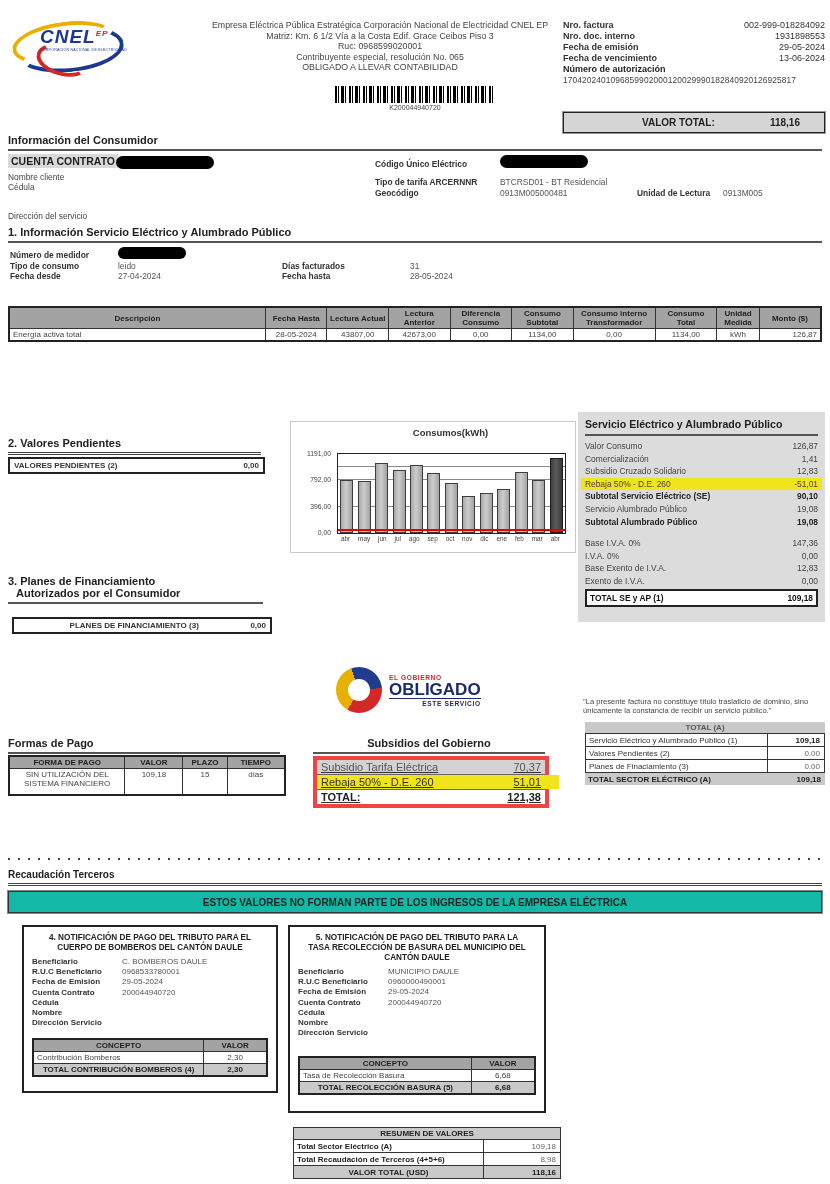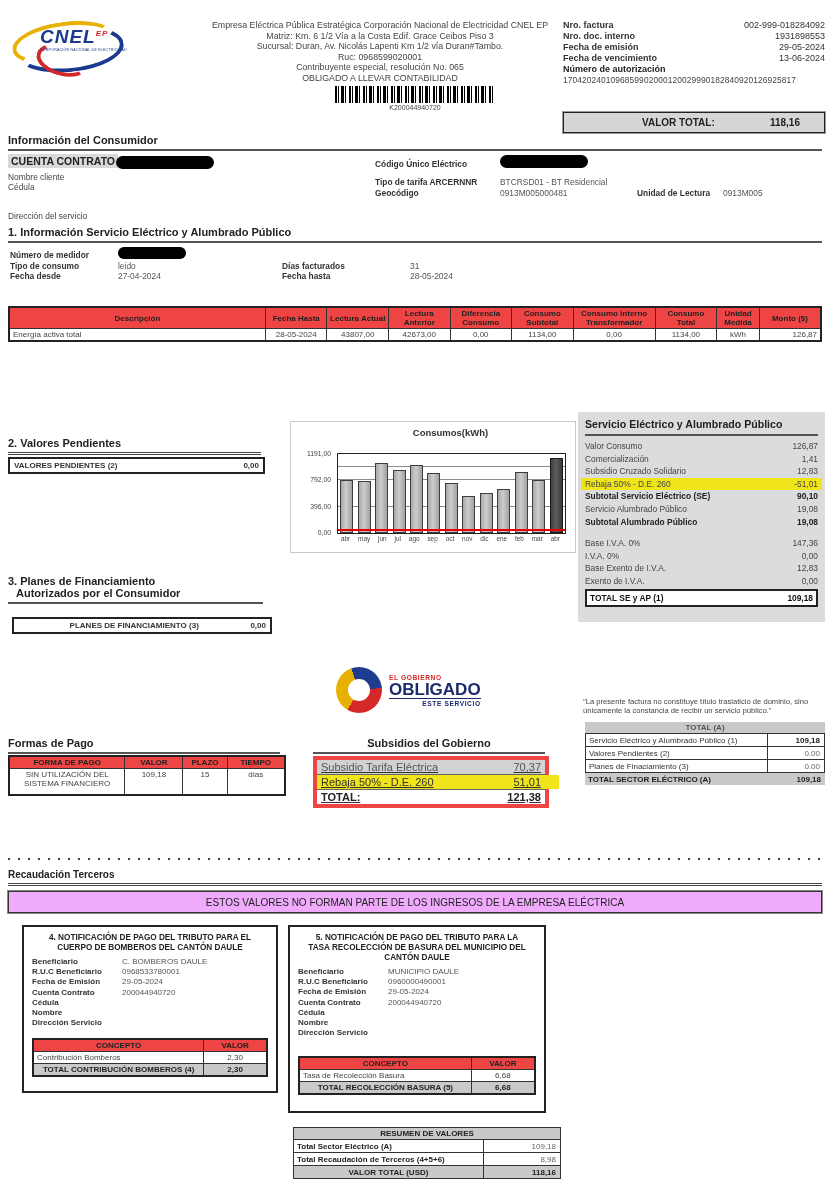--- a/index.html
+++ b/index.html
@@ -42,21 +42,21 @@
   .sec-head.dbl{border-bottom:3px double #444;}
 
   .redact{background:#000;border-radius:7px;display:inline-block;}
 
   .lbl-sm{font-size:8.4px;font-weight:bold;color:#333;}
   .val-sm{font-size:8.4px;color:#555;}
 
   
   #reading-table{left:8px;top:306px;width:814px;}
   table.grid{border-collapse:collapse;width:100%;font-size:8px;}
-  table.grid th{background:#ef4444;border:1px solid #333;font-weight:bold;padding:1px 2px;color:#222;line-height:9px;}
+  table.grid th{background:#a3a3a3;border:1px solid #333;font-weight:bold;padding:1px 2px;color:#222;line-height:9px;}
   table.grid td{border:1px solid #333;padding:1px 3px;color:#444;line-height:9px;}
   table.grid{border:2px solid #222;}
 
   
   .kv-box{border:2px solid #222;display:flex;justify-content:space-between;align-items:center;
           font-size:8px;font-weight:bold;color:#333;padding:2px 4px;background:#fff;}
 
   
   #chart{left:290px;top:421px;width:284px;height:130px;border:1px solid #c9c9c9;}
   #chart-title{position:absolute;left:46px;top:5px;width:227px;text-align:center;font-weight:bold;font-size:9.5px;color:#333;}
@@ -94,22 +94,22 @@
   .mini-title{font-weight:bold;font-size:11px;color:#222;border-bottom:2px solid #555;padding-bottom:3px;}
   #fp-table th{font-size:8px;}
   .yellow-row{background:#f0e41a;position:relative;}
   .yellow-row::after{content:"";position:absolute;right:-14px;top:0;bottom:0;width:14px;background:#f0e41a;}
   #legal-note{left:583px;top:697px;width:245px;font-size:7.6px;line-height:9.2px;color:#444;}
   .hdr-gray{background:#c9c9c9;font-weight:bold;text-align:center;}
 
   
   #dotted{left:8px;top:858px;width:814px;height:3px;
     background:repeating-linear-gradient(90deg,#444 0 2px,transparent 2px 10px);background-size:10px 2px;background-repeat:repeat-x;background-position:0 0;}
-  #banner{left:8px;top:891px;width:812px;height:20px;background:#f0abfc;border:1px solid #333;box-shadow:0 0 0 1px #888;
-    display:flex;align-items:center;justify-content:center;font-weight:normal;font-size:10px;color:#222;}
+  #banner{left:8px;top:891px;width:812px;height:20px;background:#14b8a6;border:1px solid #333;box-shadow:0 0 0 1px #888;
+    display:flex;align-items:center;justify-content:center;font-weight:bold;font-size:10px;color:#222;}
 
   .notif-box{border:2px solid #222;box-sizing:border-box;background:#fff;}
   .notif-title{font-weight:bold;font-size:8.2px;text-align:center;padding:6px 14px 4px;line-height:10px;color:#222;}
   .field-row{display:flex;margin-left:8px;line-height:10.2px;}
   .field-row .lab{font-weight:bold;font-size:8px;width:90px;color:#333;}
   .field-row .val{font-size:8px;color:#555;}
   .concepto{margin:10px 8px 0 8px;}
 </style>
 </head>
 <body>
@@ -122,21 +122,20 @@
         <div class="arc bl"></div>
         <div class="arc r"></div>
     </div>
     <div class="logo-text"><span>CNEL</span><span class="logo-ep">EP</span></div>
     <div class="logo-caption">CORPORACIÓN NACIONAL DE ELECTRICIDAD</div>
   </div>
 
   <div class="abs" id="company">
     <div>Empresa Eléctrica Pública Estratégica Corporación Nacional de Electricidad CNEL EP</div>
     <div>Matriz: Km. 6 1/2 Vía a la Costa Edif. Grace Ceibos Piso 3</div>
-    <div>Sucursal: Duran, Av. Nicolás Lapenti Km 1/2 vía Duran#Tambo.</div>
     <div>Ruc: 0968599020001</div>
     <div>Contribuyente especial, resolución No. 065</div>
     <div>OBLIGADO A LLEVAR CONTABILIDAD</div>
   </div>
 
   <div class="abs" id="invoice-info">
     <div class="inv-row">
         <span class="lab">Nro. factura</span>
         <span>002-999-018284092</span>
       </div>

